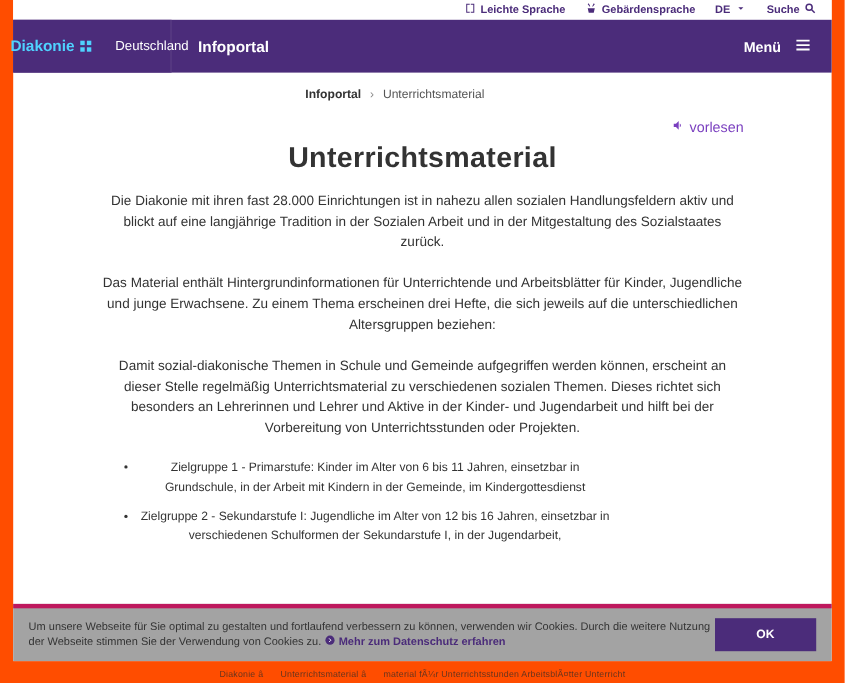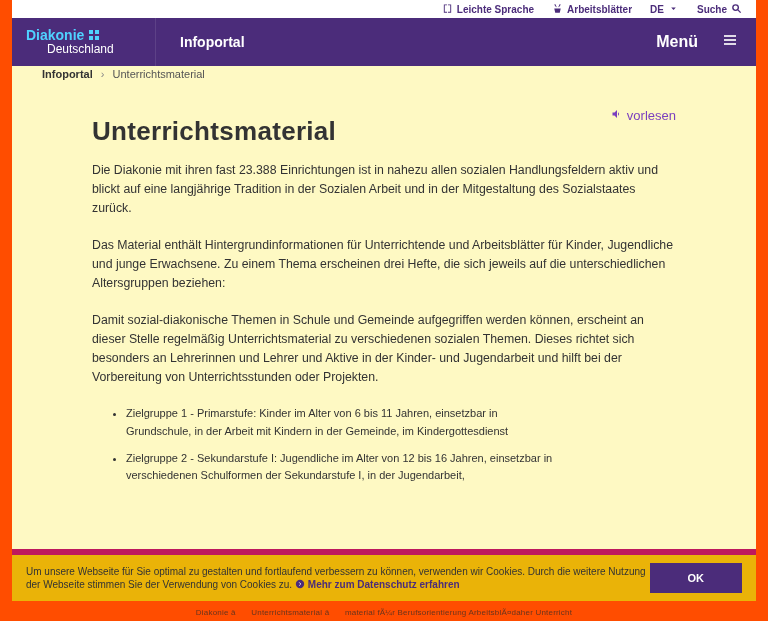--- a/index.html
+++ b/index.html
@@ -1,49 +1,49 @@
 <!DOCTYPE html>
 <html><head>
 <meta charset="utf-8">
 <style>
   * { margin: 0; padding: 0; box-sizing: border-box; }
   html, body { width: 768px; height: 621px; overflow: hidden; font-family: Arial, Helvetica, sans-serif; }
   .outer { width: 768px; height: 621px; background: #ff4d00; position: relative; }
-  .page { position: absolute; left: 12px; top: 0; right: 12px; bottom: 20px; background: #fef9c3; display: flex; flex-direction: column; }
+  .page { position: absolute; left: 12px; top: 0; right: 12px; bottom: 20px; background: #ffffff; display: flex; flex-direction: column; }
 
   
   .util { height: 18px; background: #fff; display: flex; justify-content: flex-end; align-items: center; gap: 18px; padding: 0 14px; font-size: 10px; font-weight: 700; color: #4b2c7a; }
   .util .item { display: flex; align-items: center; gap: 4px; cursor: pointer; }
   .util svg { width: 11px; height: 11px; }
 
   
   .hdr { height: 48px; background: #4b2c7a; display: flex; align-items: stretch; color: #fff; }
-  .brand { width: 144px; background: #4b2c7a; border-right: 1px solid rgba(255,255,255,.1); display:flex; flex-direction:column; justify-content:center; padding-left:14px; line-height:1.1;}
+  .brand { width: 144px; background: #4b2c7a; border-right: 1px solid rgba(255,255,255,.1); display:flex; flex-direction:row; justify-content:center; padding-left:14px; line-height:1.1;align-items:center;}
   .brand .l1 { color:#4fd2ff; font-weight:800; font-size:14px; display:flex; align-items:center; gap:4px;}
   .brand .l2 { color:#fff; font-size:12px;margin-left:21px; }
   .hdr-mid { flex:1; display:flex; align-items:center; padding-left:24px; font-weight:700; font-size:14px; }
-  .hdr-menu { display:flex; align-items:center; padding-right:18px; gap:24px; font-size:16px; font-weight:700; cursor:pointer;}
+  .hdr-menu { display:flex; align-items:center; padding-right:18px; gap:12px; font-size:13px; font-weight:700; cursor:pointer;}
   .hdr-menu svg{width:16px;height:16px;}
 
   
-  .content { flex:1; overflow:hidden; padding: 2px 80px 0 80px; color:#333; position:relative; }
+  .content { flex:1; overflow:hidden; padding: 14px 80px 0 80px; color:#333; position:relative;text-align:center; }
   .crumbs { font-size:11px; margin-bottom:10px; margin-left:-50px;}
   .crumbs .c1 { font-weight:700; }
   .crumbs .sep { color:#888; margin:0 5px; }
   .crumbs .c2 { color:#555; }
   .vorlesen { position:absolute; right:80px; top:42px; font-size:13px; color:#7a3fbf; display:flex; align-items:center; gap:4px; cursor:pointer;}
   .vorlesen svg{width:12px;height:12px;}
   h1 { font-size:26px; font-weight:800; margin-top:36px; margin-bottom:14px; letter-spacing:.3px;}
   .lead { font-size:15px; line-height:1.45; color:#333; margin-bottom:28px; }
   p.body { font-size:12.3px; line-height:1.55; color:#333; margin-bottom:18px; }
   ul.tg { list-style: disc; padding-left:34px; }
   ul.tg li { font-size:11px; line-height:1.55; margin-bottom:10px; max-width:430px;}
 
   
-  .cookie { position:absolute; left:12px; right:12px; bottom:20px; background:#eab308; border-top:6px solid #be185d; height:52px; display:flex; align-items:center; padding:12px 14px; }
+  .cookie { position:absolute; left:12px; right:12px; bottom:20px; background:#a3a3a3; border-top:4px solid #be185d; height:52px; display:flex; align-items:center; padding:12px 14px; }
   .cookie-text { flex:1; font-size:10px; line-height:1.35; color:#333; }
   .cookie-text .more { color:#4b2c7a; font-weight:700; cursor:pointer; }
   .cookie-text .more svg{width:10px;height:10px;vertical-align:-1px;margin-right:3px;}
   .cookie-btn { background:#4b2c7a; color:#fff; font-weight:700; font-size:11px; padding:9px 38px; border:none; cursor:pointer;}
 
   
   .cap { position:absolute; left:0; right:0; bottom:3px; text-align:center; font-size:8px; color:#2a2a2a; opacity:.7; letter-spacing:.2px; white-space:nowrap; overflow:hidden;}
 
   .brand-cross{display:inline-flex;}
   .brand-cross svg{width:12px;height:12px;}
@@ -58,21 +58,21 @@
       <span class="item">
         <span><svg viewBox="0 0 24 24" fill="#4b2c7a">
               <path d="M4 3h7v2H6v14h5v2H4zM13 3h7v18h-7v-2h5V5h-5z"></path>
             </svg></span>
         <span>Leichte Sprache</span>
       </span>
       <span class="item">
         <span><svg viewBox="0 0 24 24" fill="#4b2c7a">
               <path d="M7 2l3 6-1 1-4-5zm10 0l-3 6 1 1 4-5zM5 12h14l-2 9H7z"></path>
             </svg></span>
-        <span>Arbeitsblätter</span>
+        <span>Gebärdensprache</span>
       </span>
       <span class="item">
         <span>DE</span>
         <span><svg viewBox="0 0 24 24" fill="#4b2c7a">
               <path d="M7 10l5 5 5-5z"></path>
             </svg></span>
       </span>
       <span class="item">
         <span>Suche</span>
         <span><svg viewBox="0 0 24 24" fill="none" stroke="#4b2c7a" stroke-width="3">
@@ -117,21 +117,21 @@
 
       <div class="vorlesen">
         <span><svg viewBox="0 0 24 24" fill="#7a3fbf">
               <path d="M3 9v6h4l5 5V4L7 9H3zm13 3a4 4 0 0 0-2-3.5v7A4 4 0 0 0 16 12z"></path>
             </svg></span>
         <span>vorlesen</span>
       </div>
 
       <h1>Unterrichtsmaterial</h1>
 
-      <p class="body">Die Diakonie mit ihren fast 23.388 Einrichtungen ist in nahezu allen sozialen Handlungsfeldern aktiv und blickt auf eine langjährige Tradition in der Sozialen Arbeit und in der Mitgestaltung des Sozialstaates zurück.</p>
+      <p class="body">Die Diakonie mit ihren fast 28.000 Einrichtungen ist in nahezu allen sozialen Handlungsfeldern aktiv und blickt auf eine langjährige Tradition in der Sozialen Arbeit und in der Mitgestaltung des Sozialstaates zurück.</p>
       <p class="body">Das Material enthält Hintergrundinformationen für Unterrichtende und Arbeitsblätter für Kinder, Jugendliche und junge Erwachsene. Zu einem Thema erscheinen drei Hefte, die sich jeweils auf die unterschiedlichen Altersgruppen beziehen:</p>
       <p class="body">Damit sozial-diakonische Themen in Schule und Gemeinde aufgegriffen werden können, erscheint an dieser Stelle regelmäßig Unterrichtsmaterial zu verschiedenen sozialen Themen. Dieses richtet sich besonders an Lehrerinnen und Lehrer und Aktive in der Kinder- und Jugendarbeit und hilft bei der Vorbereitung von Unterrichtsstunden oder Projekten.</p>
 
       <ul class="tg">
         <li>Zielgruppe 1 - Primarstufe: Kinder im Alter von 6 bis 11 Jahren, einsetzbar in Grundschule, in der Arbeit mit Kindern in der Gemeinde, im Kindergottesdienst</li>
         <li>Zielgruppe 2 - Sekundarstufe I: Jugendliche im Alter von 12 bis 16 Jahren, einsetzbar in verschiedenen Schulformen der Sekundarstufe I, in der Jugendarbeit,</li>
       </ul>
     </div>
 
   </div>
@@ -142,14 +142,14 @@
       <span class="more">
         <svg viewBox="0 0 24 24" fill="#4b2c7a">
             <circle cx="12" cy="12" r="10" fill="#4b2c7a"></circle>
             <path d="M10 8l4 4-4 4" stroke="#fff" stroke-width="2" fill="none"></path>
           </svg><span>Mehr zum Datenschutz erfahren</span>
       </span>
     </div>
     <button class="cookie-btn">OK</button>
   </div>
 
-  <div class="cap">Diakonie â Unterrichtsmaterial â material fÃ¼r Berufsorientierung ArbeitsblÃ¤daher Unterricht</div>
+  <div class="cap">Diakonie â Unterrichtsmaterial â material fÃ¼r Unterrichtsstunden ArbeitsblÃ¤tter Unterricht</div>
 </div>
 
 </body></html>

